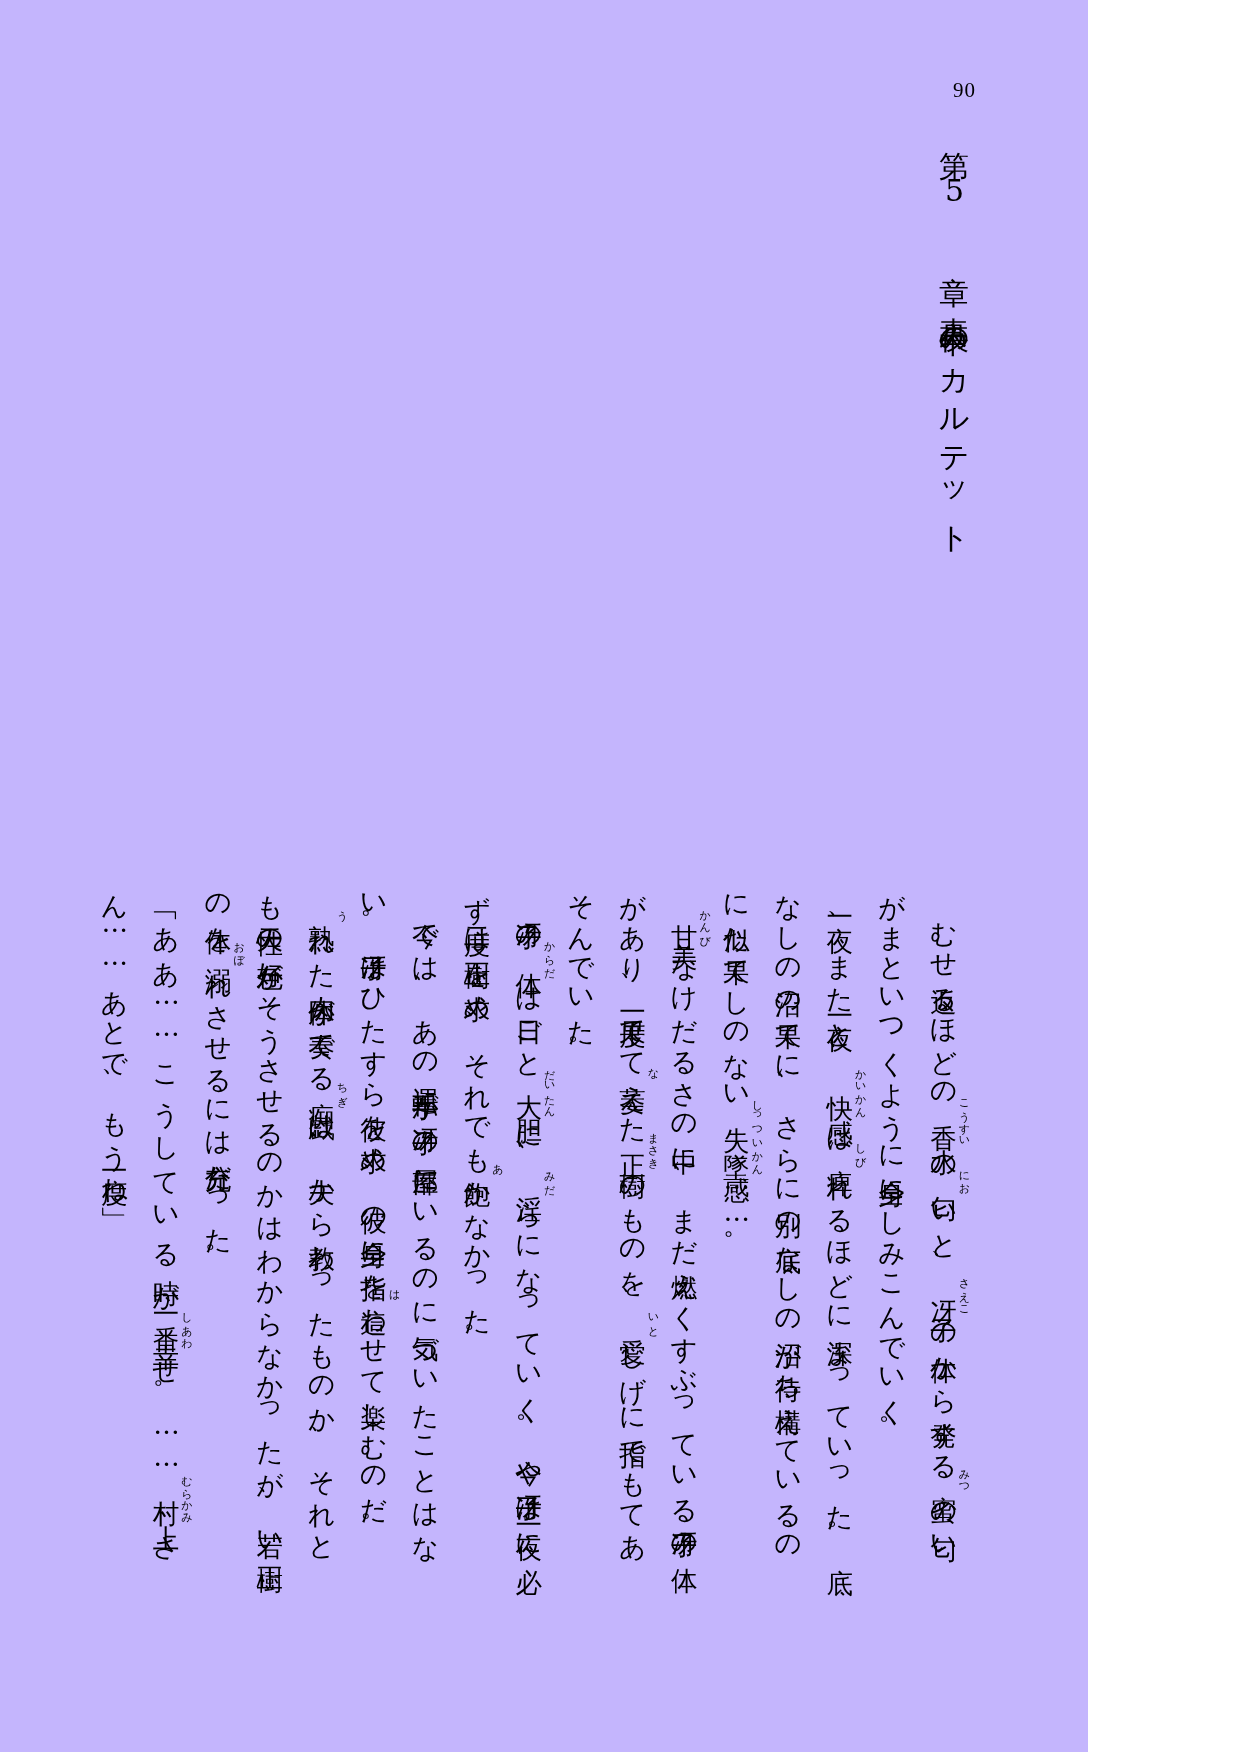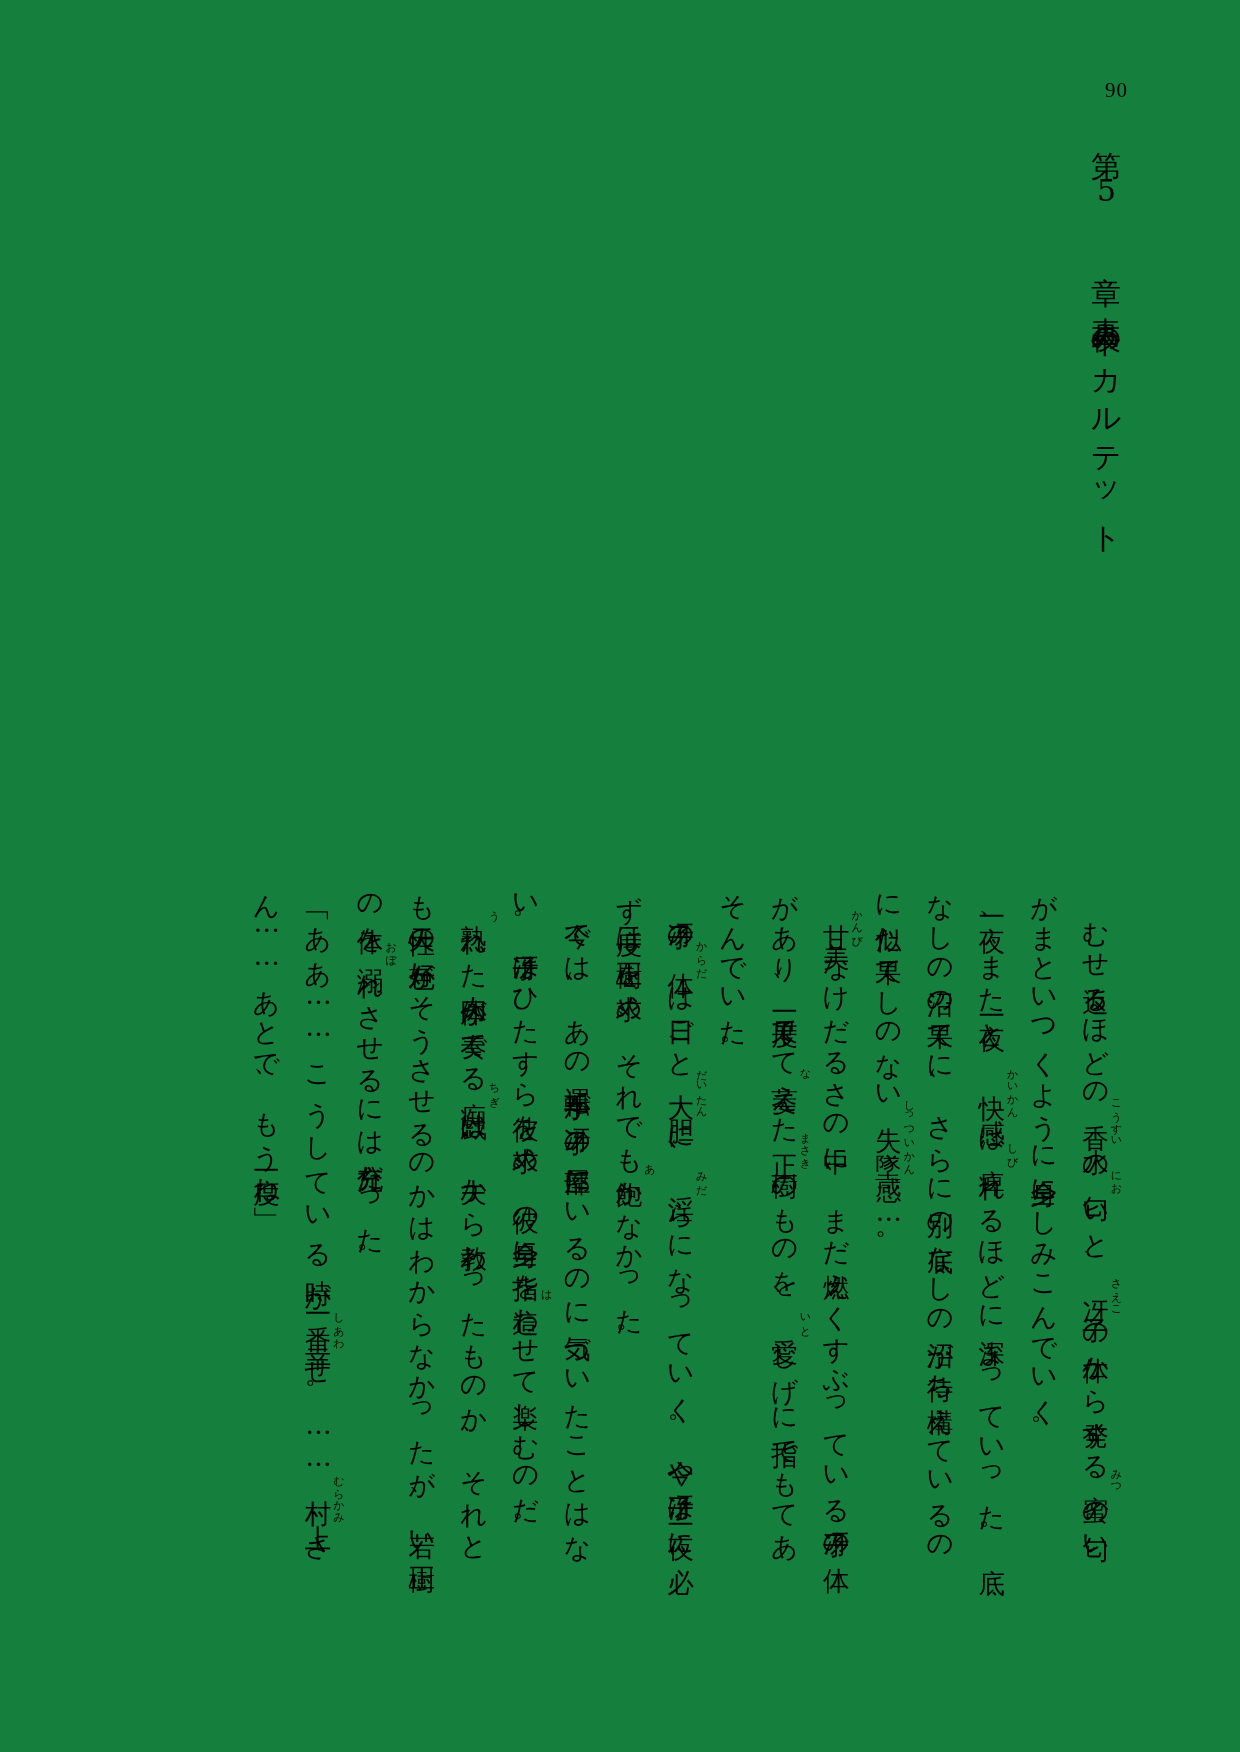--- a/index.html
+++ b/index.html
@@ -2,23 +2,23 @@
 <html><head>
 <meta charset="utf-8">
 <style>
   html, body {
     margin: 0;
     padding: 0;
     background: #ffffff;
   }
   .page {
     position: relative;
-    width: 1240px;
+    width: 1088px;
     height: 1752px;
-    background: #15803d;
+    background: #c4b5fd;
     overflow: hidden;
     font-family: "DejaVu Serif", "Liberation Serif", serif;
     color: #000000;
   }
   
   .page-number {
     position: absolute;
     top: 78px;
     right: 112px;
     font-size: 21px;

